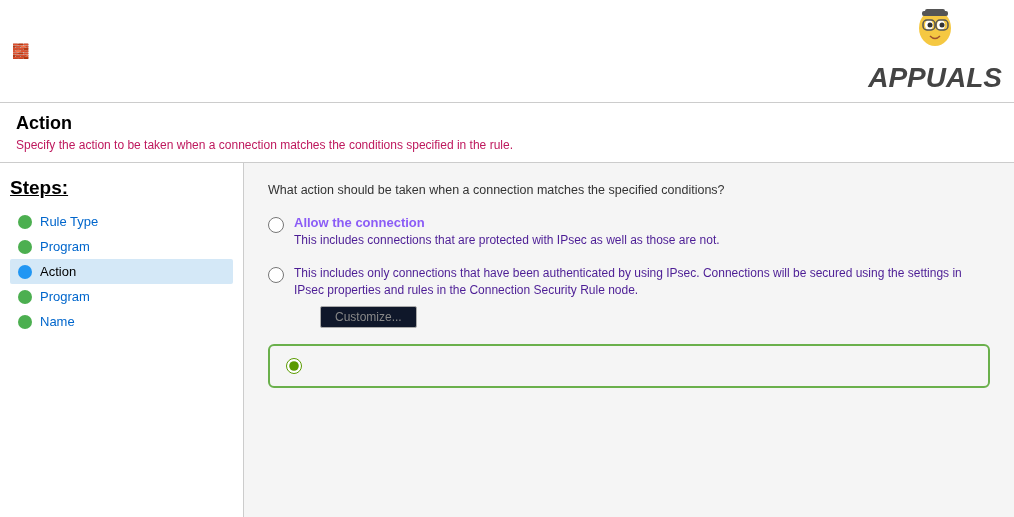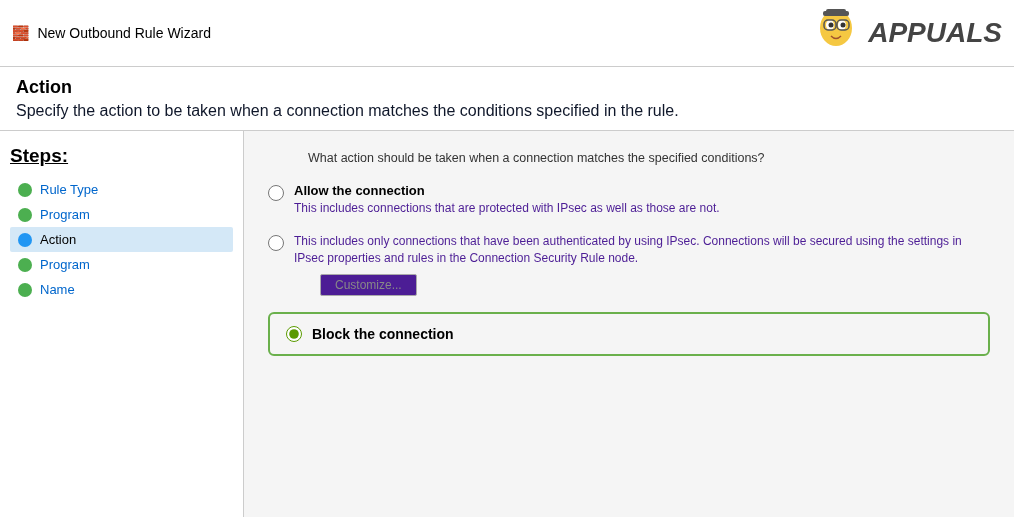--- a/index.html
+++ b/index.html
@@ -27,38 +27,39 @@
       align-items: center;
       gap: 8px;
       font-size: 14px;
       font-weight: normal;
     }
 
     .logo-area {
       display: flex;
       align-items: center;
       gap: 4px;
+      flex-direction: column;
     }
 
     .page-header {
       background: #fff;
       padding: 10px 16px 10px 16px;
       border-bottom: 1px solid #ccc;
     }
 
     .page-header h1 {
       font-size: 18px;
       font-weight: bold;
       color: #000;
       margin-bottom: 4px;
     }
 
     .page-header p {
-      font-size: 16px;
-      color: #0f172a;
+      font-size: 12px;
+      color: #be185d;
     }
 
     .main-content {
       display: flex;
       height: calc(517px - 37px - 60px);
     }
 
     .sidebar {
       width: 244px;
       background: #fff;
@@ -112,56 +113,55 @@
       flex: 1;
       background: #f5f5f5;
       padding: 20px 24px;
       overflow-y: auto;
     }
 
     .question-text {
       font-size: 12.5px;
       color: #333;
       margin-bottom: 18px;
-      margin-left: 40px;
     }
 
     .radio-option {
       display: flex;
       align-items: flex-start;
       gap: 10px;
       margin-bottom: 16px;
     }
 
     .radio-option input[type="radio"] {
       margin-top: 2px;
       width: 16px;
       height: 16px;
       cursor: pointer;
       flex-shrink: 0;
     }
 
     .radio-label {
       font-weight: bold;
       font-size: 13px;
-      color: #000000;
+      color: #8b5cf6;
       display: block;
       margin-bottom: 2px;
     }
 
     .radio-desc {
       font-size: 12px;
       color: #4c1d95;
       line-height: 1.4;
     }
 
     .customize-btn {
       margin-top: 8px;
       padding: 3px 14px;
-      background: #4c1d95;
+      background: #0f172a;
       border: 1px solid #aaa;
       color: #888;
       font-size: 12px;
       cursor: not-allowed;
       border-radius: 2px;
       margin-left: 26px;
     }
 
     .block-option-wrapper {
       margin-top: 12px;
@@ -196,21 +196,20 @@
       color: #444;
       font-family: Arial Black, sans-serif;
     }
   </style>
 </head>
 <body>
 
 <div class="title-bar">
   <div class="title-bar-left">
     <span>🧱</span>
-    <span>New Outbound Rule Wizard</span>
   </div>
   <div class="logo-area">
 
     <svg width="55" height="50" viewBox="0 0 55 50">
 
       <ellipse cx="27" cy="20" rx="16" ry="18" fill="#f5c842"></ellipse>
 
       <rect x="14" y="3" width="26" height="5" rx="2" fill="#555"></rect>
       <rect x="17" y="1" width="20" height="4" rx="2" fill="#555"></rect>
 
@@ -276,17 +275,16 @@
       <input type="radio" name="action" id="allow-secure" style="">
       <div>
         <span class="radio-desc">This includes only connections that have been authenticated by using IPsec.  Connections will be secured using the settings in IPsec properties and rules in the Connection Security Rule node.</span>
         <br>
         <button class="customize-btn" disabled="">Customize...</button>
       </div>
     </div>
 
     <div class="block-option-wrapper">
       <input type="radio" name="action" id="block" checked="" style="">
-      <label class="block-label" for="block">Block the connection</label>
     </div>
   </div>
 
 </div>
 
 </body></html>

